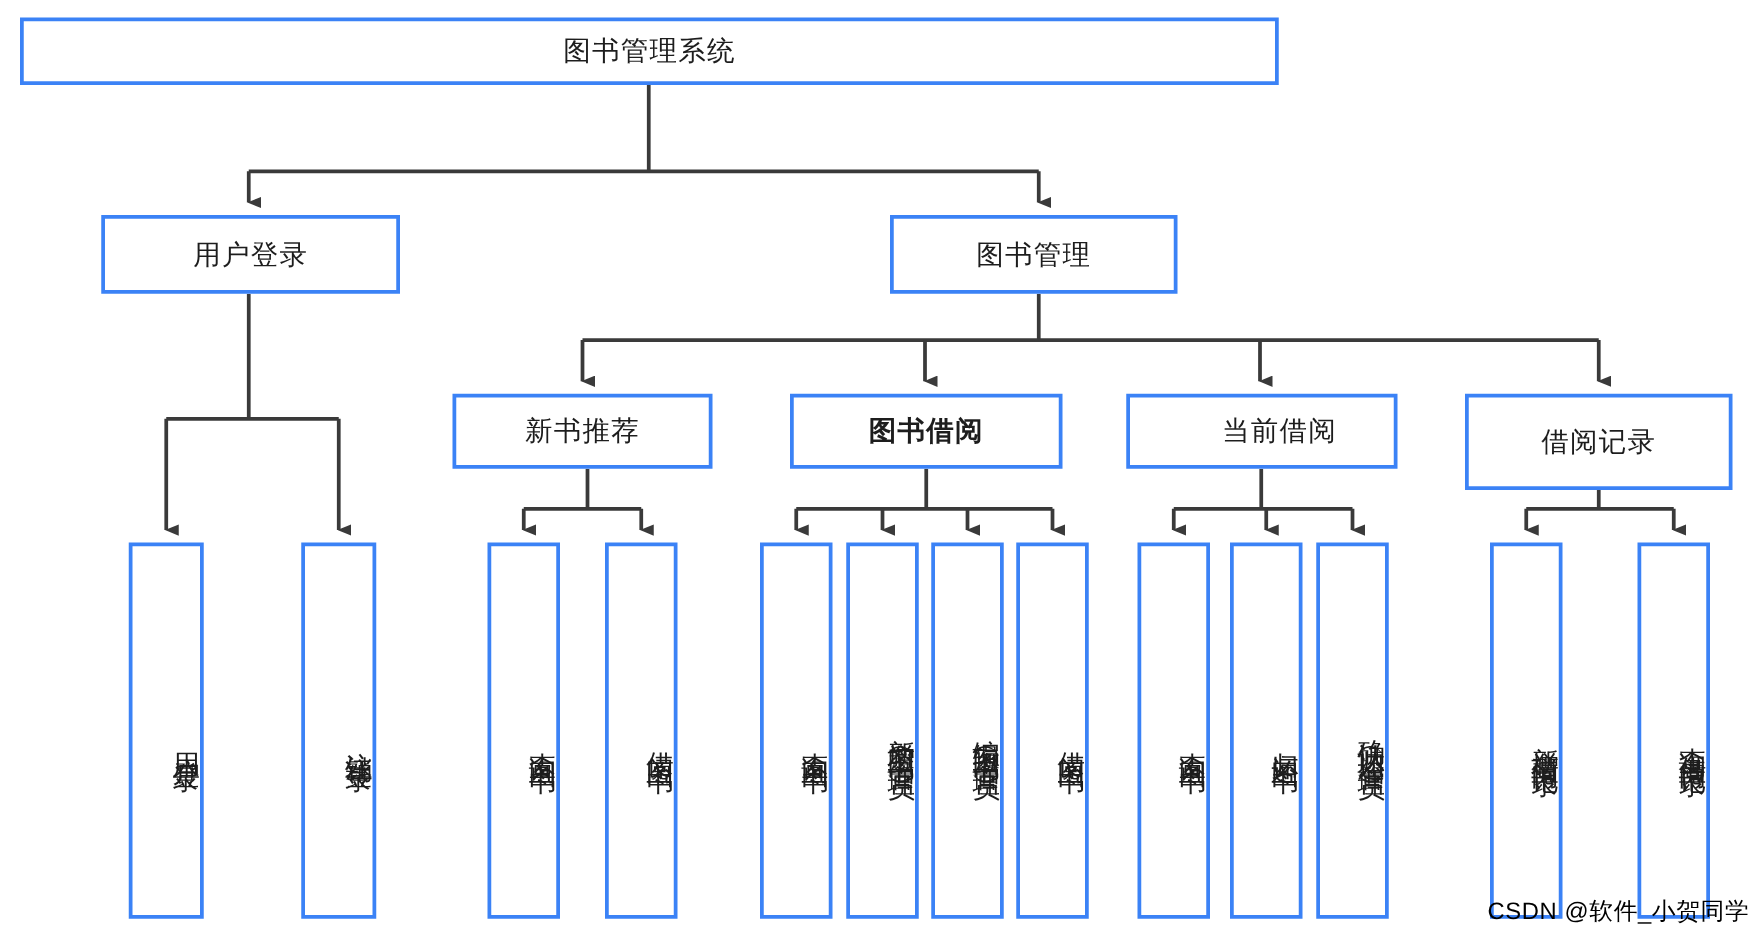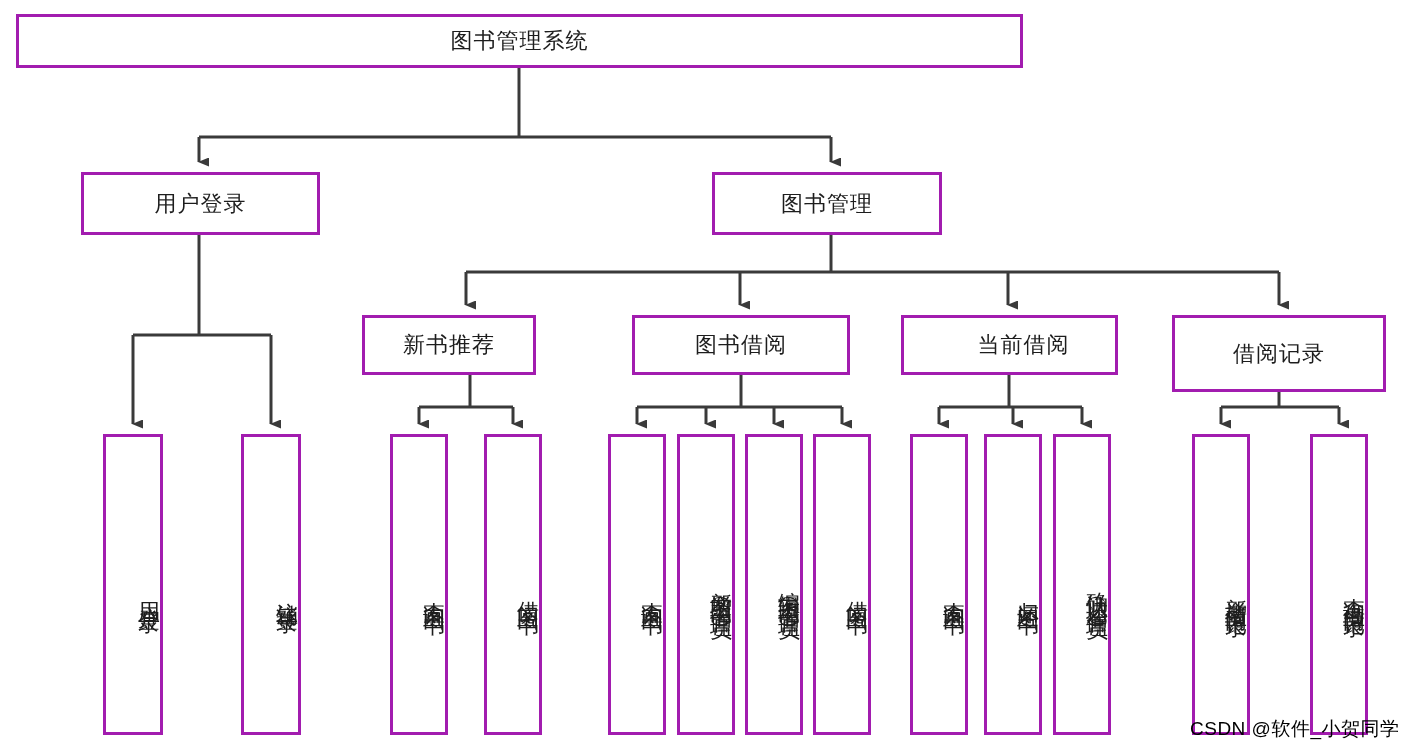--- a/index.html
+++ b/index.html
@@ -17,21 +17,21 @@
   #diagram-root {
     position: absolute;
     left: 0;
     top: 0;
     width: 1405px;
     height: 747px;
   }
   .node-box {
     position: absolute;
     background: #ffffff;
-    border: 3px solid #a21caf;
+    border: 3px solid #3b82f6;
     box-sizing: border-box;
   }
   .node-label-h {
     width: 100%;
     height: 100%;
     display: flex;
     align-items: center;
     justify-content: center;
     font-size: 22px;
     color: #1d1d1d;
@@ -133,24 +133,24 @@
     <div class="node-label-h">图书管理系统</div>
   </div>
 
   <div class="node-box" style="left:81px; top:172px; width:239px; height:63px;">
     <div class="node-label-h">用户登录</div>
   </div>
   <div class="node-box" style="left:712px; top:172px; width:230px; height:63px;">
     <div class="node-label-h">图书管理</div>
   </div>
 
-  <div class="node-box" style="left:362px; top:315px; width:174px; height:60px;">
+  <div class="node-box" style="left:362px; top:315px; width:208px; height:60px;">
     <div class="node-label-h">新书推荐</div>
   </div>
-  <div class="node-box" style="left:632px; top:315px; width:218px; height:60px;">
+  <div class="node-box" style="left:632px; top:315px; width:218px; height:60px;font-weight:bold;">
     <div class="node-label-h">图书借阅</div>
   </div>
   <div class="node-box" style="left:901px; top:315px; width:217px; height:60px;padding-left:28px;">
     <div class="node-label-h">当前借阅</div>
   </div>
   <div class="node-box" style="left:1172px; top:315px; width:214px; height:77px;">
     <div class="node-label-h">借阅记录</div>
   </div>
 
   <div class="node-box leaf-box" style="left:103px; top:434px; width:60px; height:301px;">

